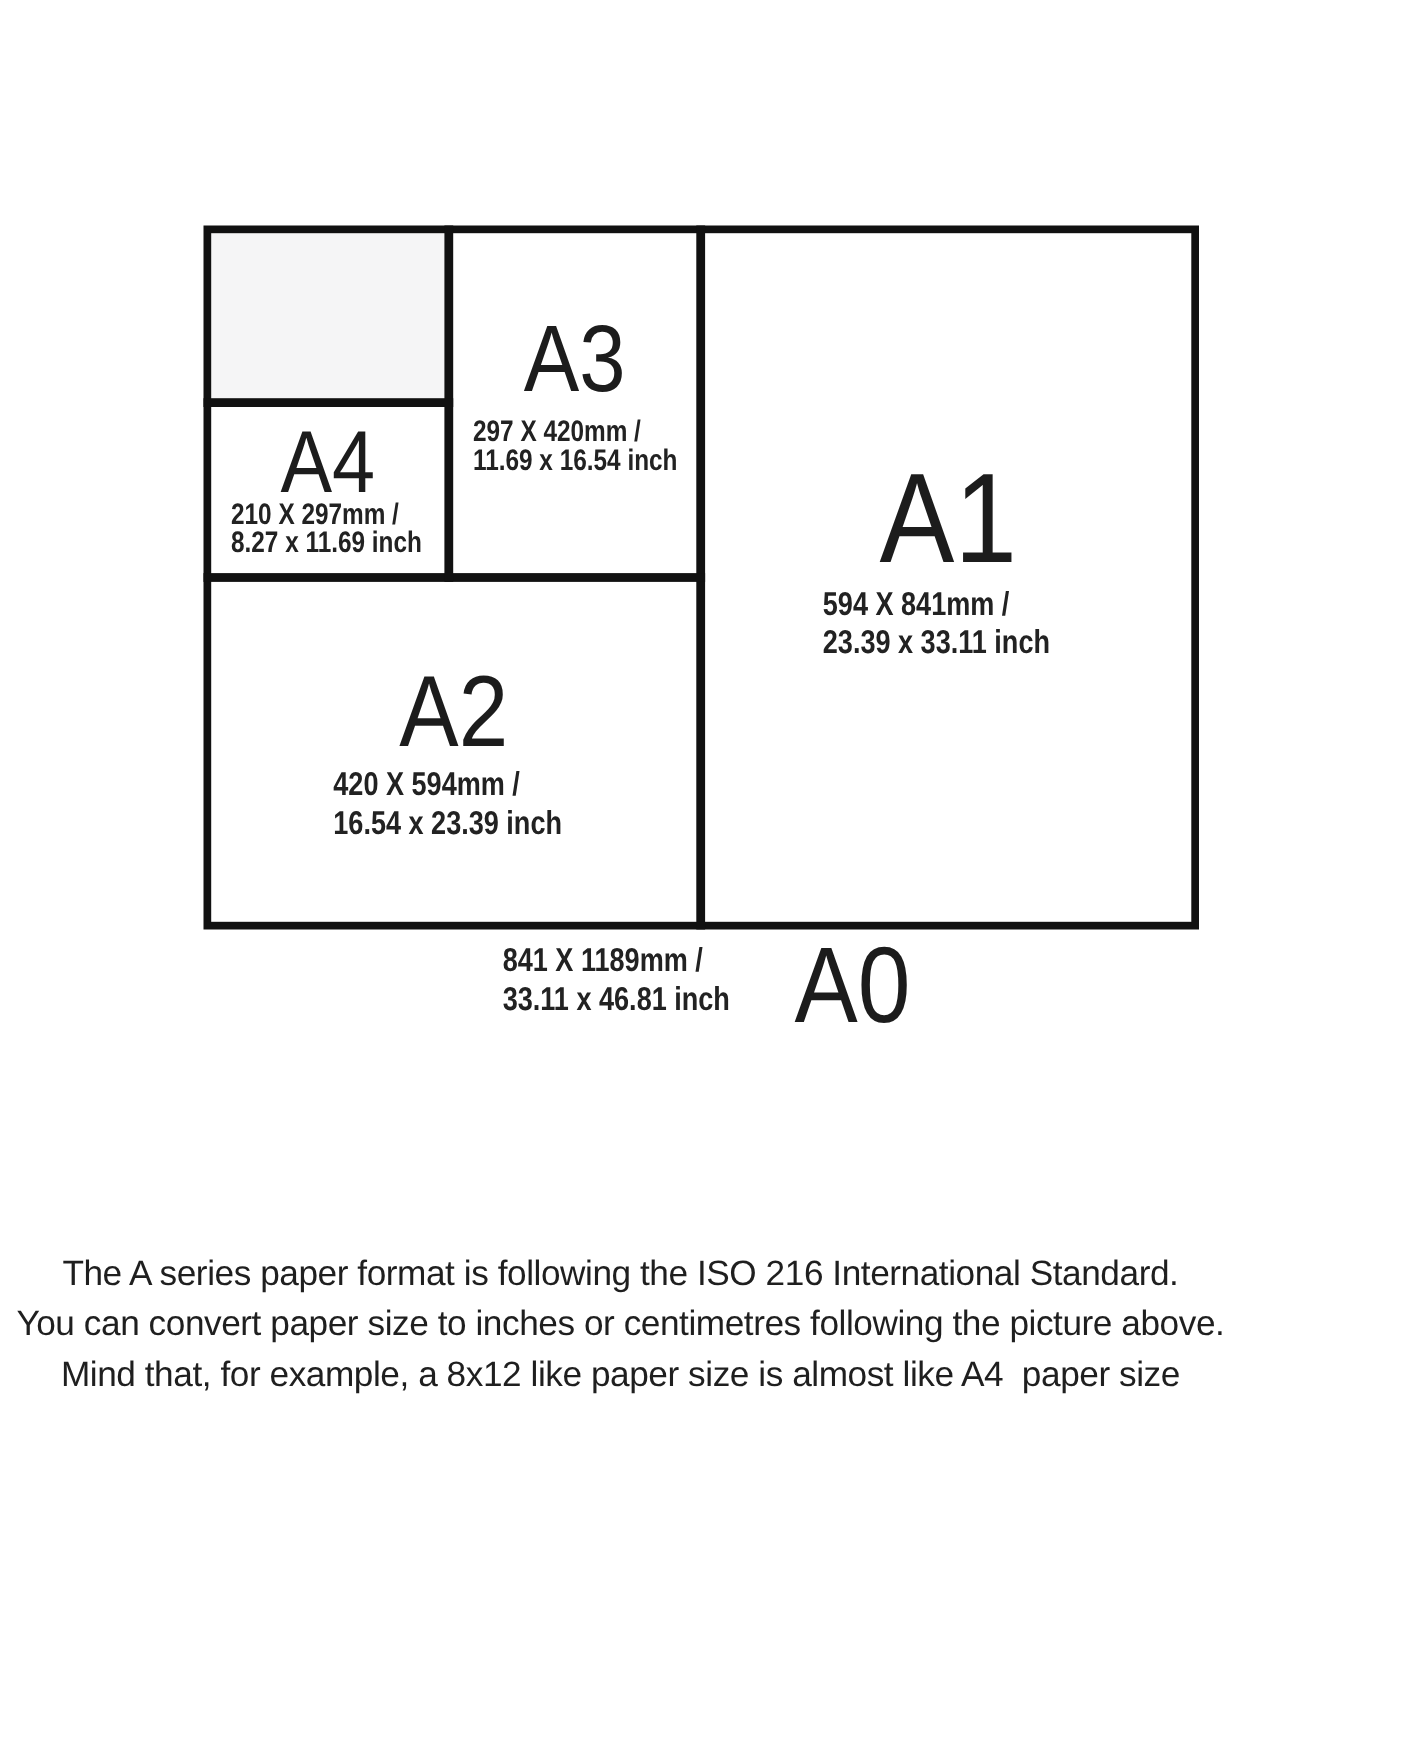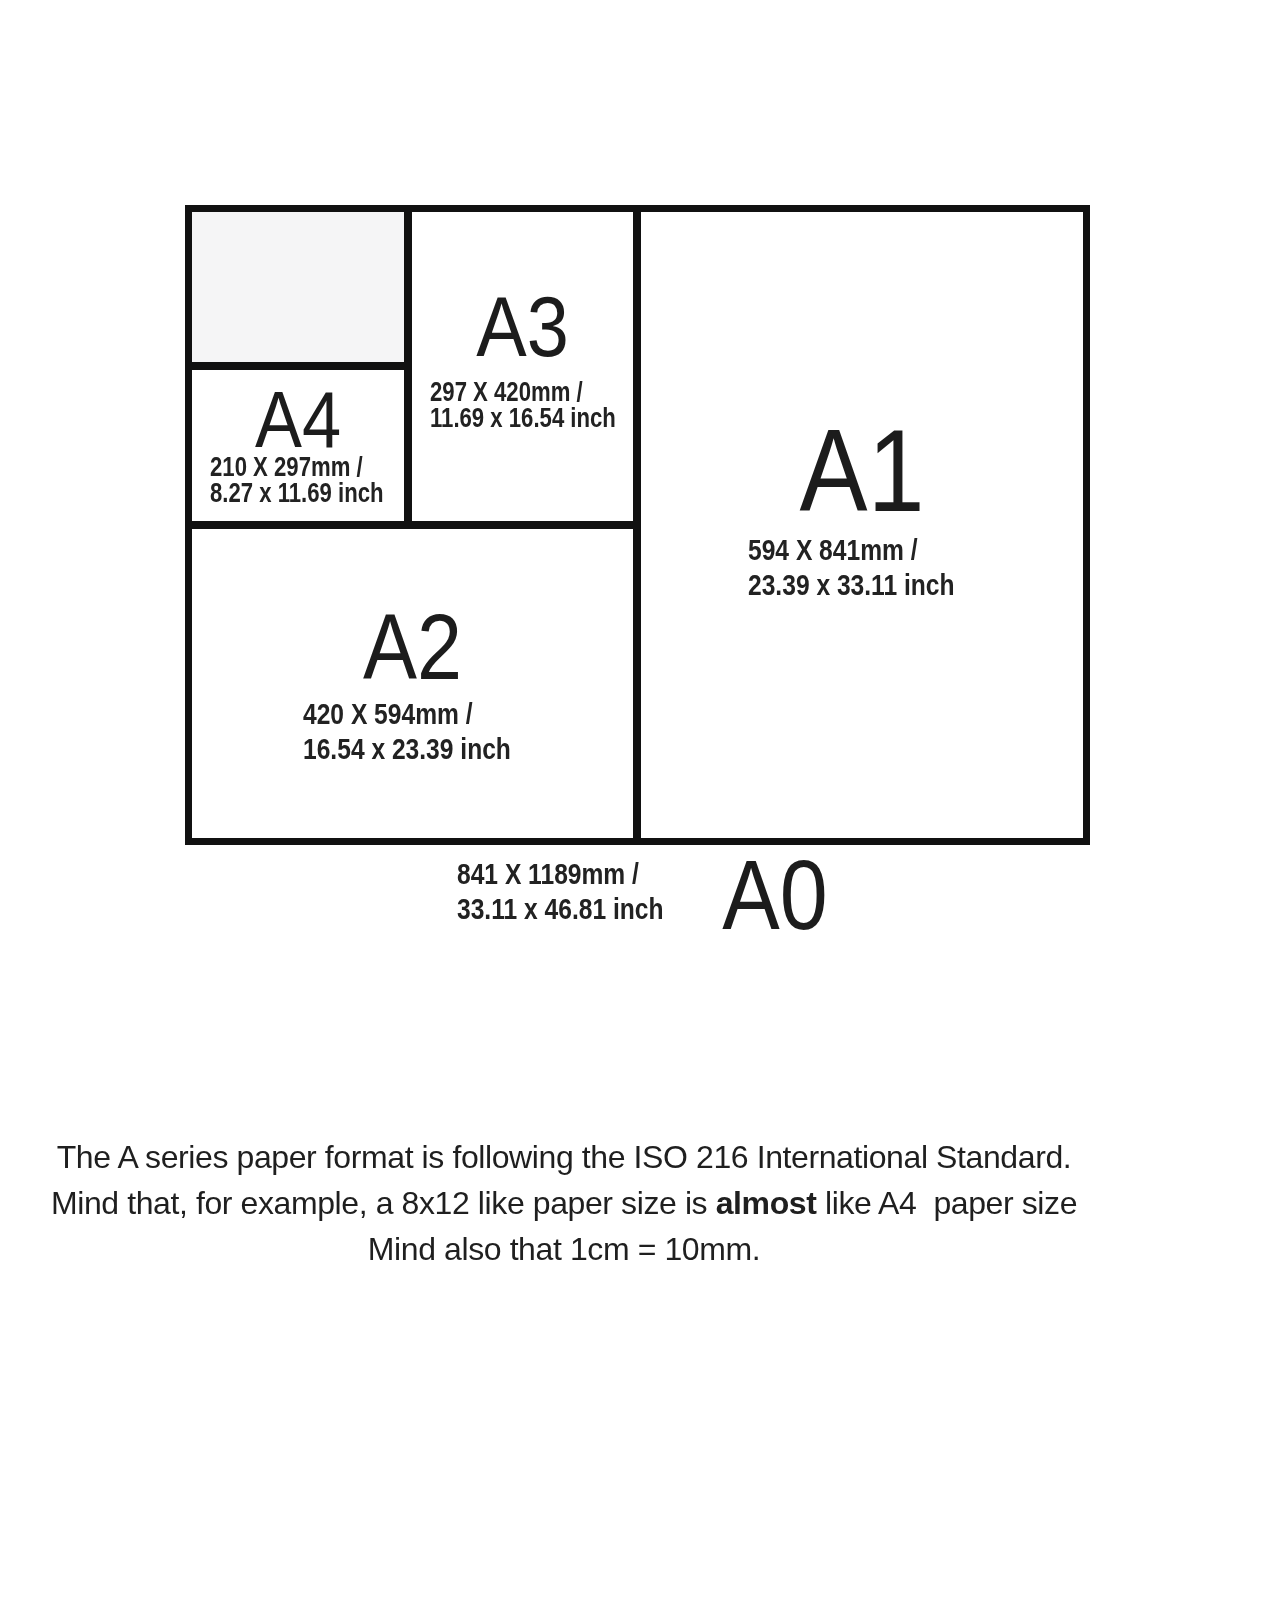--- a/index.html
+++ b/index.html
@@ -57,21 +57,21 @@
     position: absolute;
     left: 0; top: 1134px;
     width: 1128px;
     text-align: center;
     font-size: 32px;
     line-height: 46px;
     letter-spacing: -0.4px;
     color: #1f1f1f;
   }
   .cap-line { white-space: pre-wrap; }
-  .cap-line strong { font-weight: 700; }
+  .cap-line strong { font-weight: 400; }
 </style>
 </head>
 <body>
 
 <div class="page">
 
   <div class="diagram">
     <div class="a5-fill"></div>
     <div class="outer-border"></div>
     <div class="line v-main"></div>
@@ -105,17 +105,17 @@
   </div>
 
   <div class="a0-dims">
     <div>841 X 1189mm /</div>
     <div>33.11 x 46.81 inch</div>
   </div>
   <div class="a0-label">A0</div>
 
   <div class="caption">
     <div class="cap-line">The A series paper format is following the ISO 216 International Standard.</div>
+    <div class="cap-line">You can convert paper size to inches or centimetres following the picture above.</div>
     <div class="cap-line"><span>Mind that, for example, a 8x12 like paper size is </span><strong>almost</strong><span> like A4  paper size</span></div>
-    <div class="cap-line">Mind also that 1cm = 10mm.</div>
   </div>
 
 </div>
 
 </body></html>

